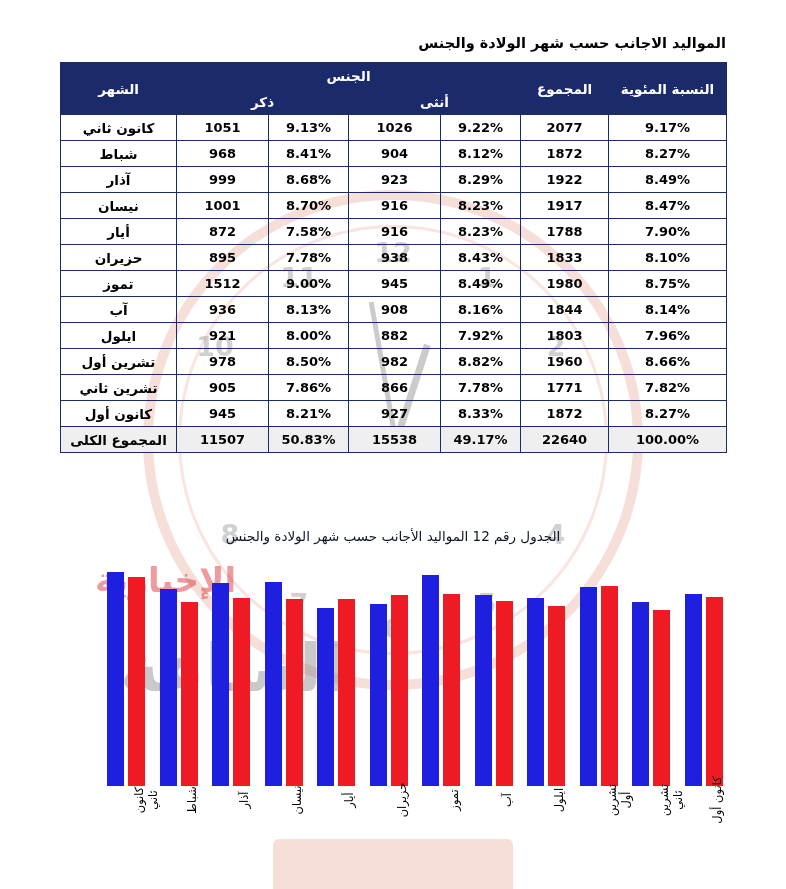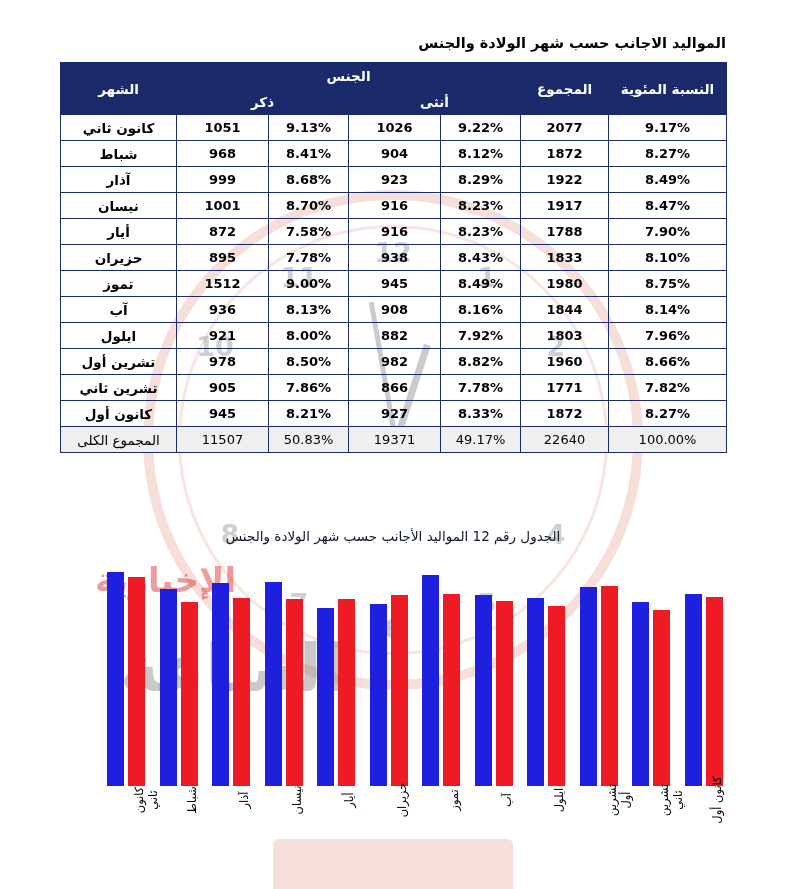--- a/index.html
+++ b/index.html
@@ -131,21 +131,21 @@
     font-weight: bold;
     background: rgba(255,255,255,0.0);
     font-size: 13.5px;
   }
   td.num {
     font-weight: bold;
     font-size: 13px;
   }
   tr.total td {
     background: #efefef;
-    font-weight: normal;
+    font-weight: bold;
   }
   tr.total td.month {
     background: #efefef;
   }
 
   .caption {
     position: absolute;
     top: 528px;
     left: 0;
     width: 786px;
@@ -382,21 +382,21 @@
           <td class="num">8.33%</td>
           <td class="num">927</td>
           <td class="num">8.21%</td>
           <td class="num">945</td>
           <td class="month">كانون أول</td>
         </tr>
         <tr class="total">
           <td class="num">100.00%</td>
           <td class="num">22640</td>
           <td class="num">49.17%</td>
-          <td class="num">19371</td>
+          <td class="num">15538</td>
           <td class="num">50.83%</td>
           <td class="num">11507</td>
           <td class="month">المجموع الكلى</td>
         </tr>
       </tbody>
   </table>
 
   <div class="caption">الجدول رقم  12 المواليد الأجانب حسب شهر الولادة والجنس</div>
 
   <div class="chart">

